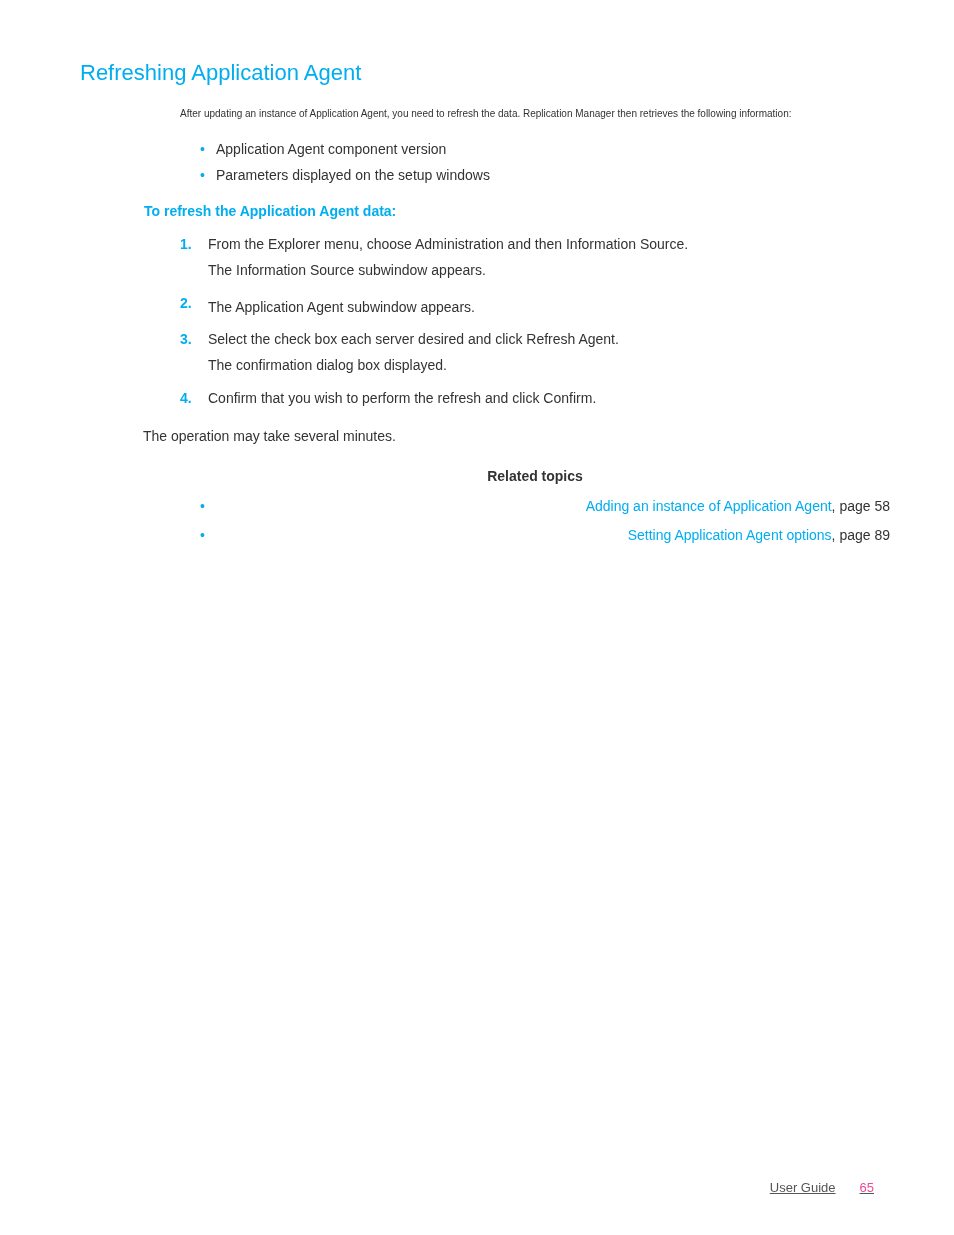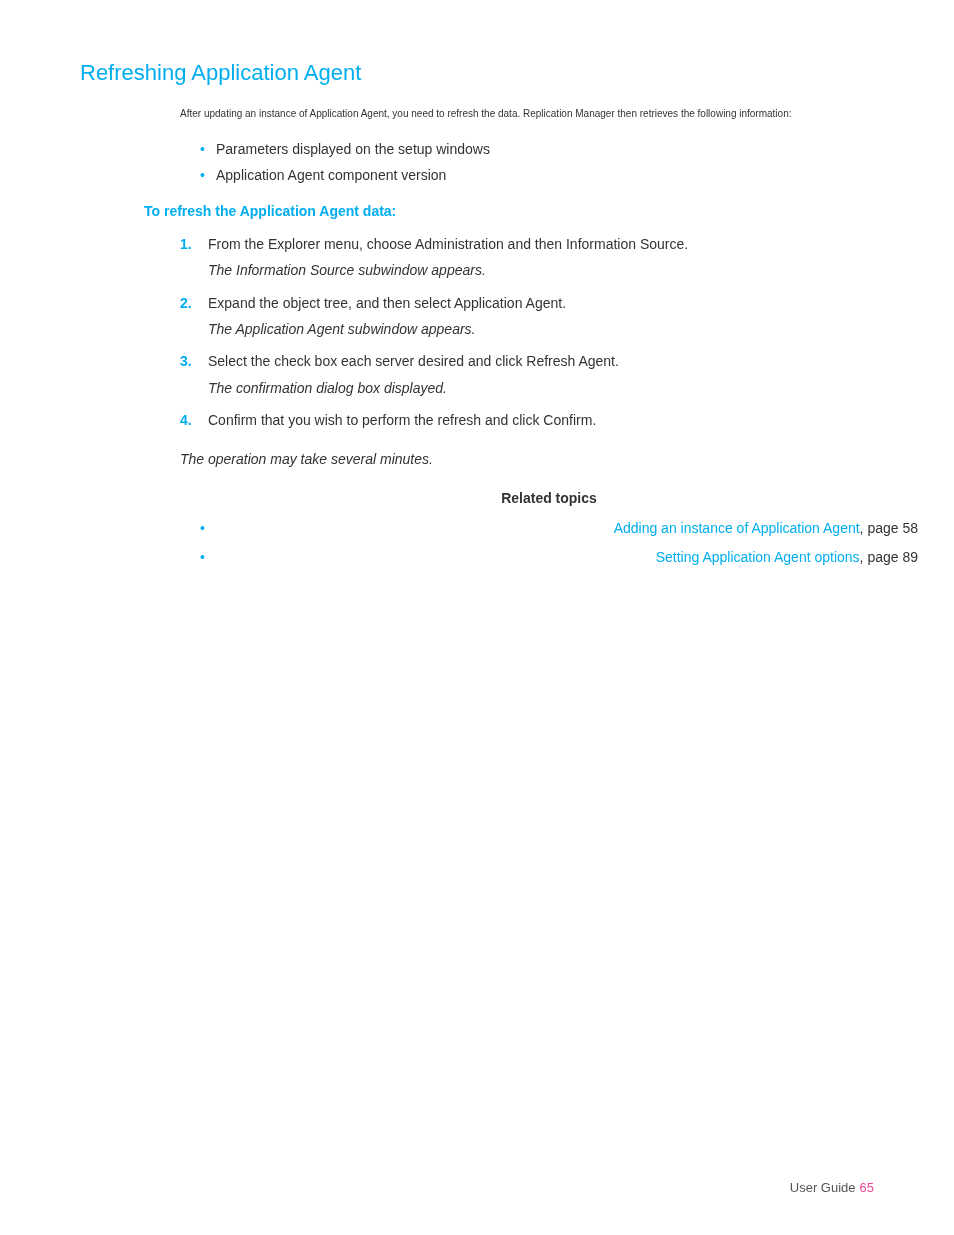--- a/index.html
+++ b/index.html
@@ -12,21 +12,21 @@
       background: #ffffff;
       font-family: Arial, Helvetica, sans-serif;
       font-size: 14px;
       color: #333333;
       width: 954px;
       min-height: 1235px;
       position: relative;
     }
 
     .page-container {
-      padding: 60px 36px 60px 80px;
+      padding: 60px 64px 60px 80px;
       max-width: 954px;
     }
 
     .page-title {
       font-size: 22px;
       color: #00aeef;
       font-weight: normal;
       margin-bottom: 20px;
     }
 
@@ -88,34 +88,32 @@
     }
 
     .step-content {
       flex: 1;
     }
 
     .step-sub {
       margin-top: 4px;
       padding-left: 0px;
       color: #333;
-      font-style: italic;
     }
 
     .bold {
       font-weight: normal;
       margin-top: 24px;
     }
 
     .operation-text {
-      margin-left: 100px;
+      margin-left: 63px;
       margin-bottom: 20px;
       font-size: 14px;
       line-height: 1.6;
-      font-style: italic;
     }
 
     .related-topics-heading {
       margin-left: 100px;
       margin-bottom: 10px;
       font-weight: bold;
       font-size: 14px;
       text-align: center;
     }
 
@@ -145,21 +143,22 @@
       text-decoration: none;
     }
 
     .page-footer {
       position: absolute;
       bottom: 40px;
       right: 80px;
       font-size: 13px;
       color: #555;
       display: flex;
-      gap: 4px;
+      gap: 24px;
+      text-decoration: underline;
     }
 
     .footer-label {
       color: #555;
     }
 
     .footer-number {
       color: #ec4899;
       text-align: center;
     }
@@ -168,43 +167,42 @@
 <body>
 
 <div class="page-container">
 
   <h1 class="page-title">Refreshing Application Agent</h1>
 
   <p class="intro-text">After updating an instance of Application Agent, you need to refresh the data. Replication Manager then retrieves the following information:</p>
 
   <ul class="bullet-list">
     <li>
+      <span>Application Agent component version</span>
+    </li>
+    <li>
       <span>Parameters displayed on the setup windows</span>
-    </li>
-    <li>
-      <span>Application Agent component version</span>
     </li>
   </ul>
 
   <p class="section-heading">To refresh the Application Agent data:</p>
 
   <div class="numbered-list">
 
     <div class="numbered-item">
       <span class="step-number">1.</span>
       <div class="step-content">
         <span>From the <span class="bold">Explorer</span> menu, choose <span class="bold">Administration</span> and then <span class="bold">Information Source</span>.</span>
         <div class="step-sub">The Information Source subwindow appears.</div>
       </div>
     </div>
 
     <div class="numbered-item">
       <span class="step-number">2.</span>
       <div class="step-content">
-        <span>Expand the object tree, and then select <span class="bold">Application Agent</span>.</span>
         <div class="step-sub">The Application Agent subwindow appears.</div>
       </div>
     </div>
 
     <div class="numbered-item">
       <span class="step-number">3.</span>
       <div class="step-content">
         <span>Select the check box each server desired and click <span class="bold">Refresh Agent</span>.</span>
         <div class="step-sub">The confirmation dialog box displayed.</div>
       </div>

